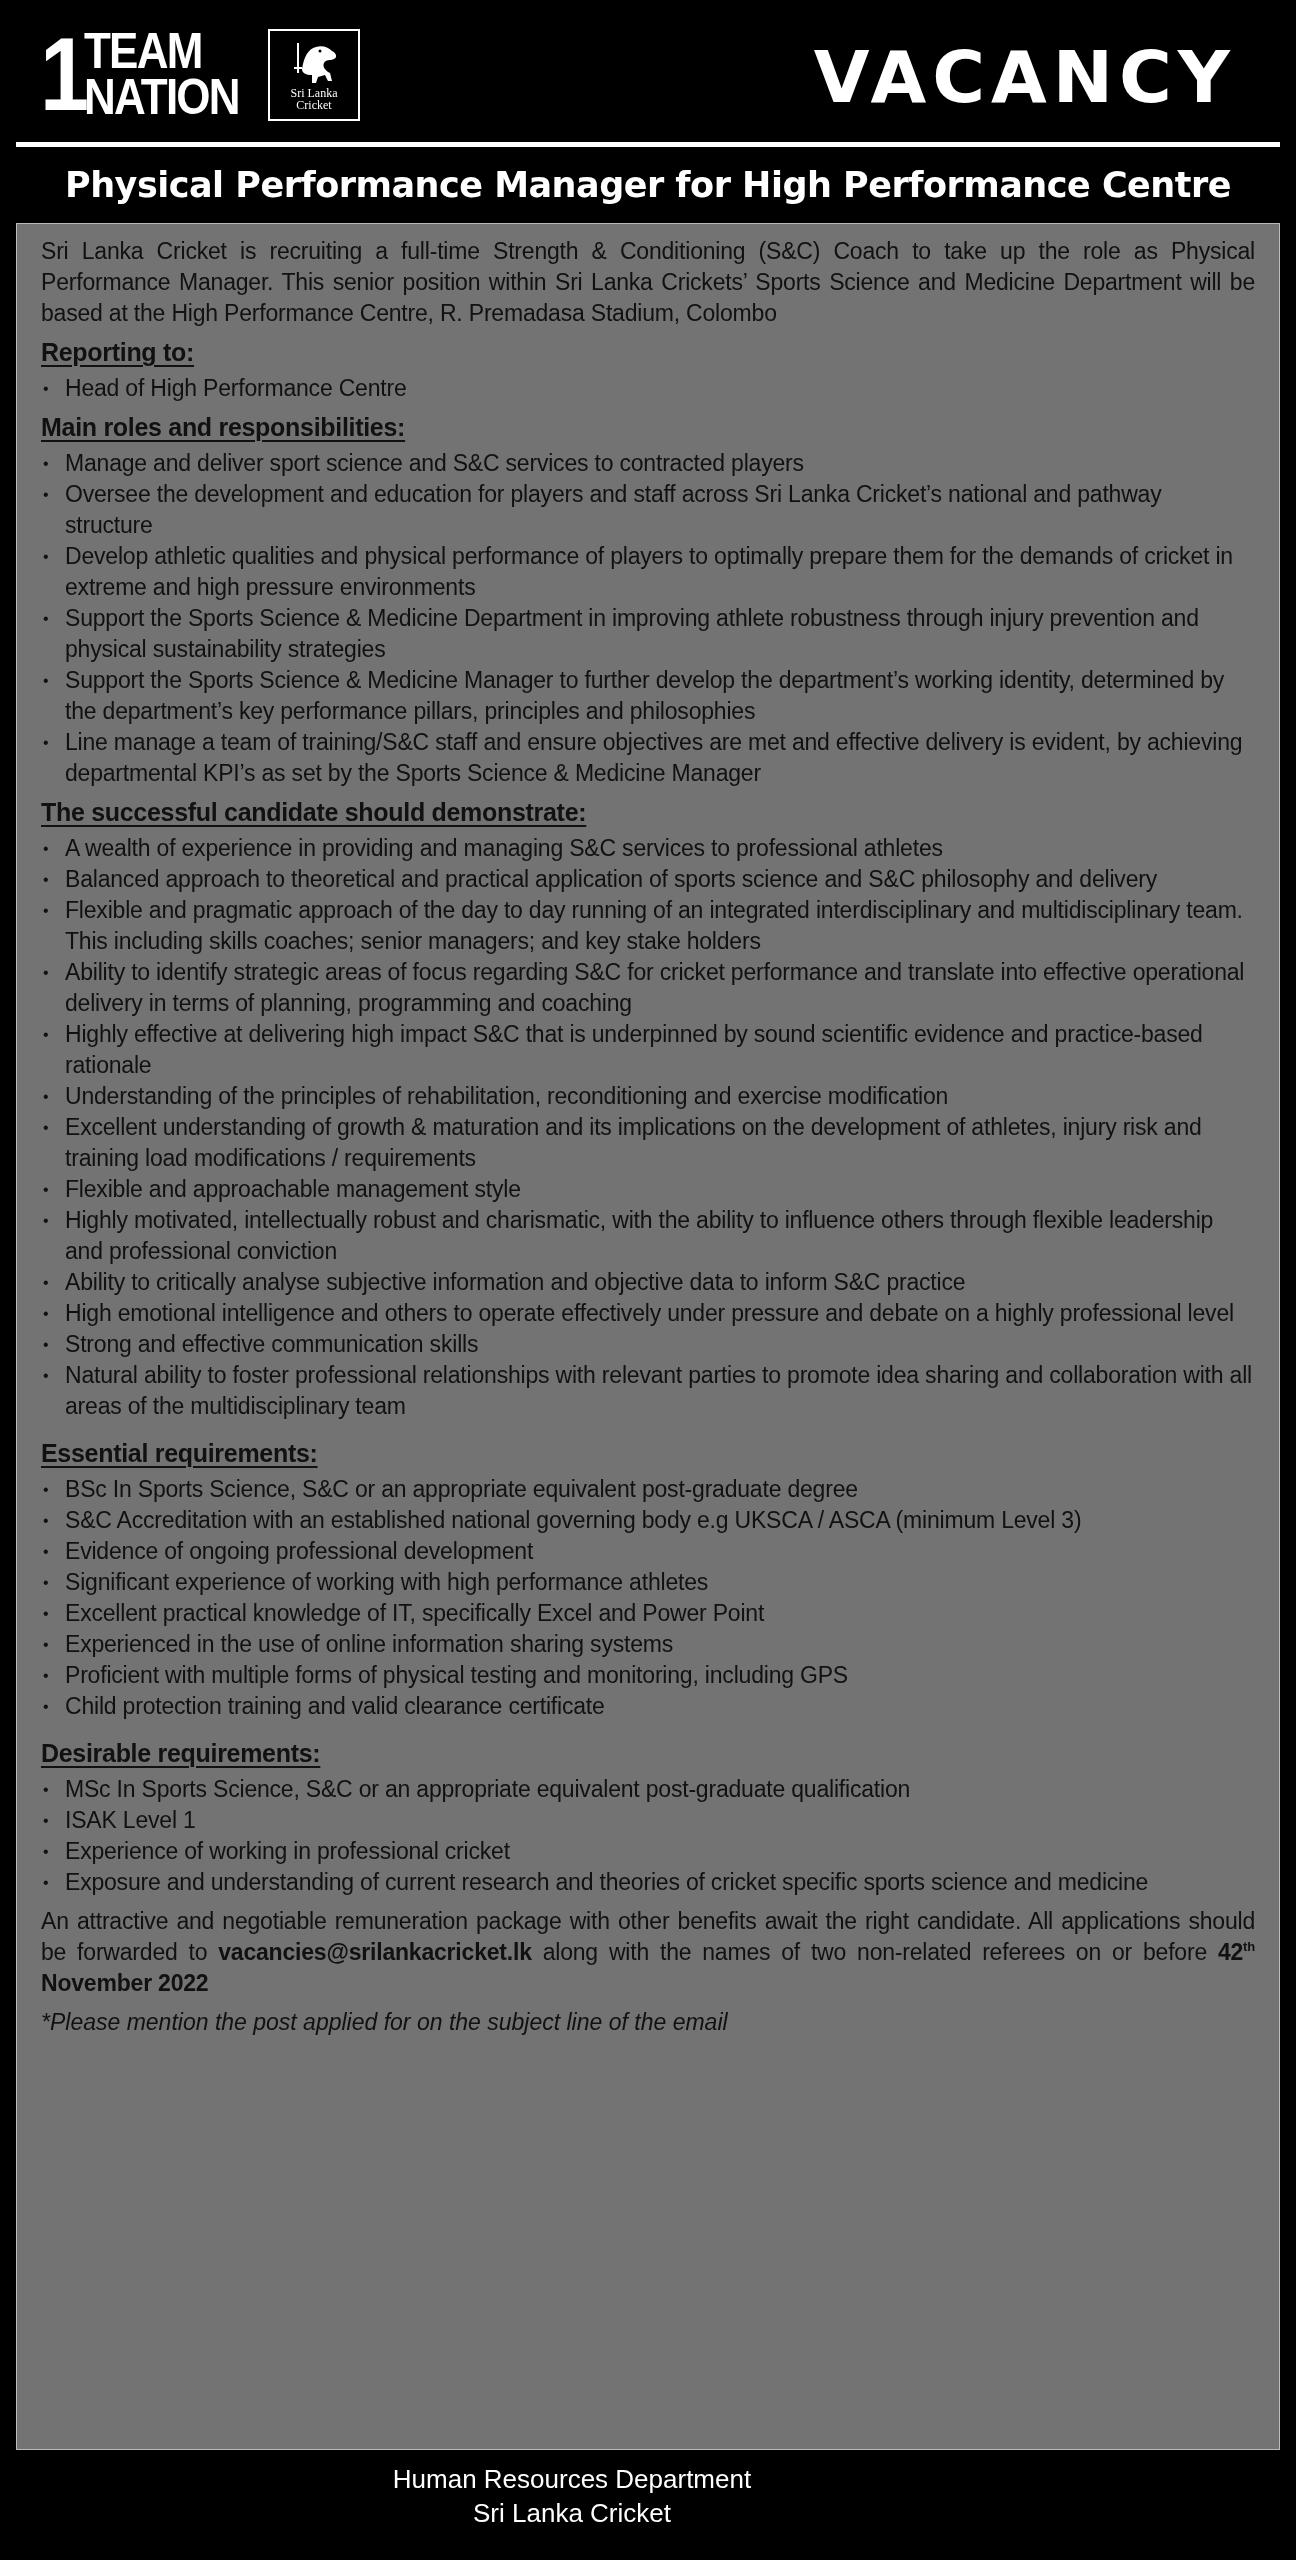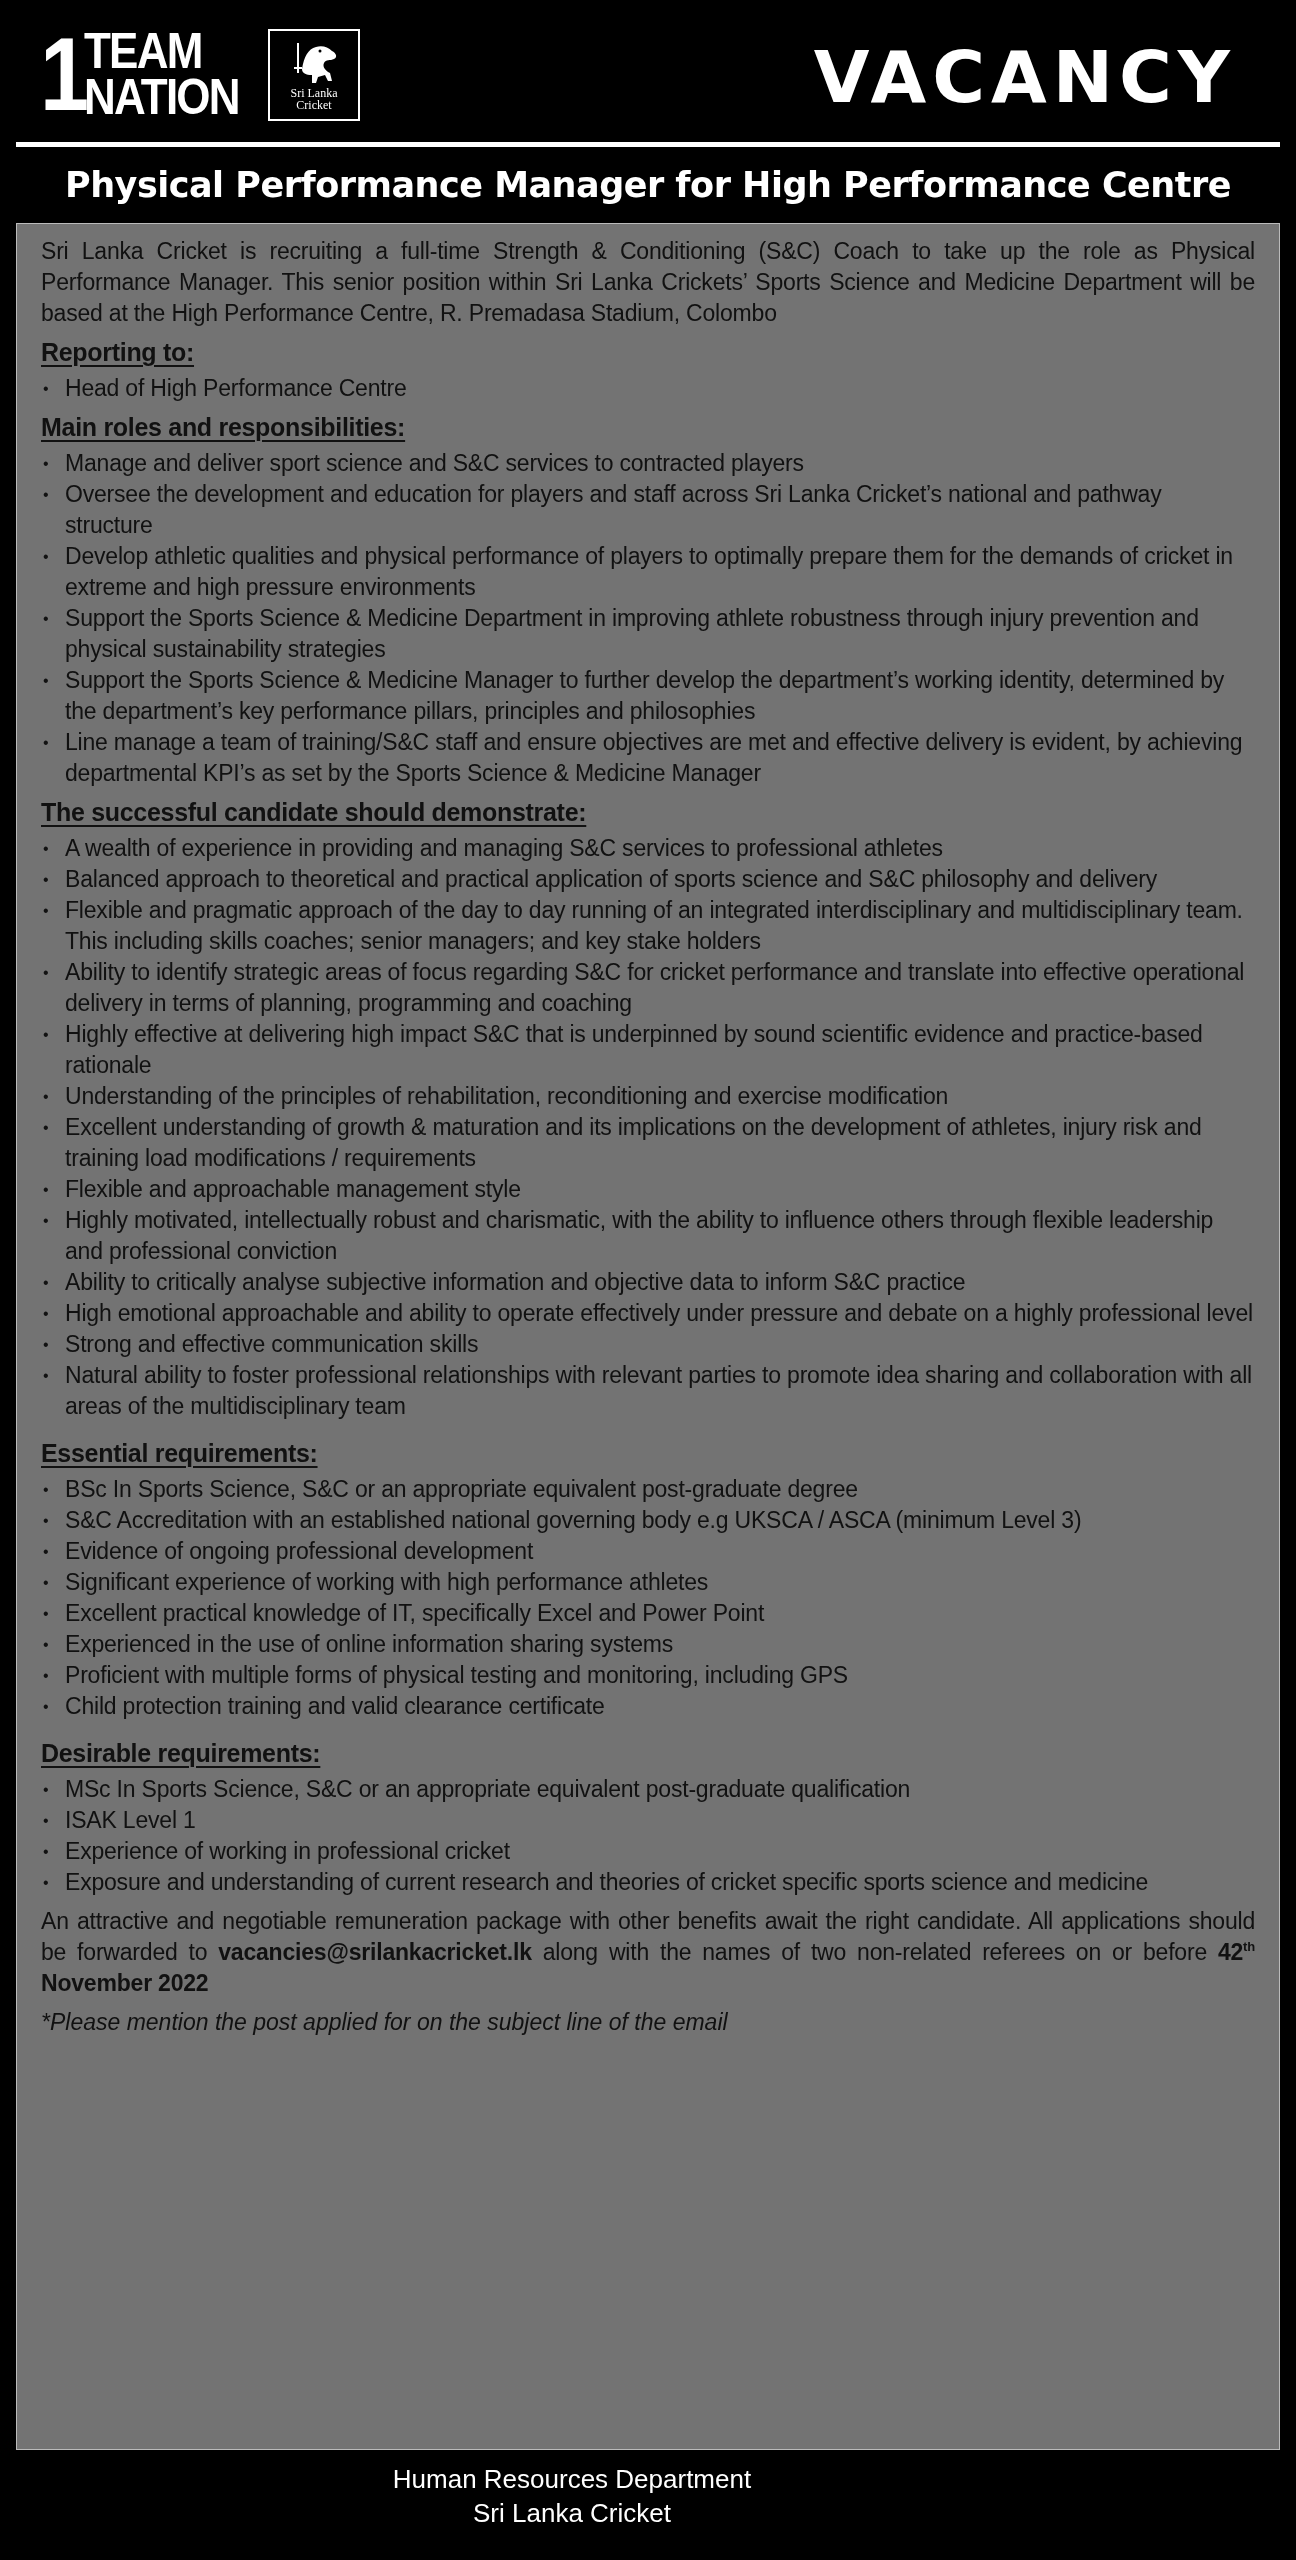--- a/index.html
+++ b/index.html
@@ -83,21 +83,21 @@
     <li>A wealth of experience in providing and managing S&amp;C services to professional athletes</li>
     <li>Balanced approach to theoretical and practical application of sports science and S&amp;C philosophy and delivery</li>
     <li>Flexible and pragmatic approach of the day to day running of an integrated interdisciplinary and multidisciplinary team. This including skills coaches; senior managers; and key stake holders</li>
     <li>Ability to identify strategic areas of focus regarding S&amp;C for cricket performance and translate into effective operational delivery in terms of planning, programming and coaching</li>
     <li>Highly effective at delivering high impact S&amp;C that is underpinned by sound scientific evidence and practice-based rationale</li>
     <li>Understanding of the principles of rehabilitation, reconditioning and exercise modification</li>
     <li>Excellent understanding of growth &amp; maturation and its implications on the development of athletes, injury risk and training load modifications / requirements</li>
     <li>Flexible and approachable management style</li>
     <li>Highly motivated, intellectually robust and charismatic, with the ability to influence others through flexible leadership and professional conviction</li>
     <li>Ability to critically analyse subjective information and objective data to inform S&amp;C practice</li>
-    <li>High emotional approachable and ability to operate effectively under pressure and debate on a highly professional level</li>
+    <li>High emotional intelligence and others to operate effectively under pressure and debate on a highly professional level</li>
     <li>Strong and effective communication skills</li>
     <li>Natural ability to foster professional relationships with relevant parties to promote idea sharing and collaboration with all areas of the multidisciplinary team</li>
   </ul>
 
   <div class="gap"></div>
   <div class="h2">Essential requirements:</div>
   <ul class="bullets">
     <li>BSc In Sports Science, S&amp;C or an appropriate equivalent post-graduate degree</li>
     <li>S&amp;C Accreditation with an established national governing body e.g UKSCA / ASCA (minimum Level 3)</li>
     <li>Evidence of ongoing professional development</li>

